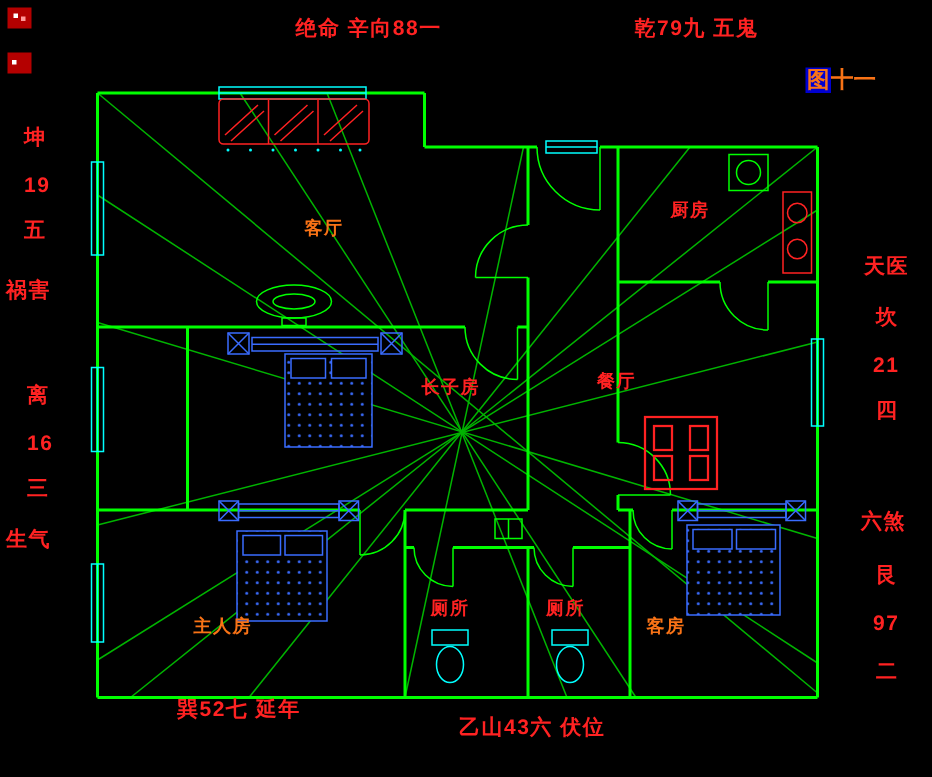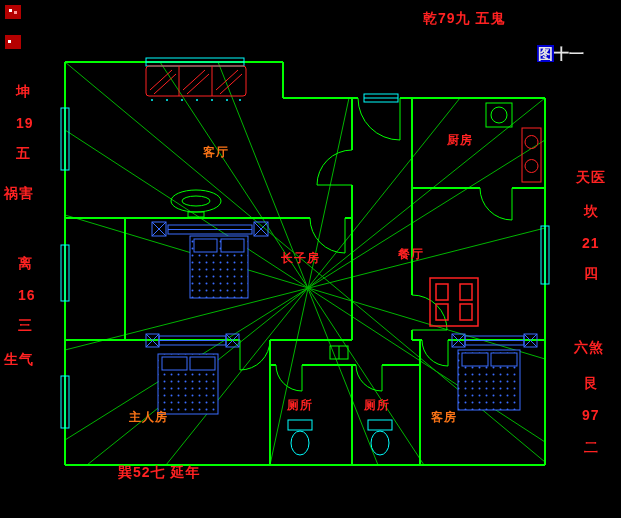--- a/index.html
+++ b/index.html
@@ -4,21 +4,21 @@
 <style>
   html,body{margin:0;padding:0;background:#000;}
   .canvas{
     position:relative;width:621px;height:518px;background:#000;overflow:hidden;
     font-family:"Liberation Sans", sans-serif;
   }
   .canvas svg{position:absolute;left:0;top:0;}
   .t{position:absolute;white-space:nowrap;font-weight:bold;line-height:1;}
   .red{color:#ff2222;}
   .green{color:#f97316;}
-  .cyan{color:#e5e5e5;text-align:right;}
+  .cyan{color:#f97316;text-align:right;}
   .ann{font-size:14px;letter-spacing:1px;}
   .room{font-size:12px;letter-spacing:1px;text-align:right;}
   .figbox{background:#0000d0;padding:0 1px;}
 </style>
 </head>
 <body>
 
 <div class="canvas">
 
   <svg width="621" height="518" viewBox="0 0 621 518">
@@ -168,20 +168,21 @@
 
     <g>
       <rect x="5" y="5" width="16" height="14" fill="#b40000"></rect>
       <rect x="9" y="9" width="3" height="3" fill="#ffffff"></rect>
       <rect x="14" y="11" width="3" height="3" fill="#ff9999"></rect>
       <rect x="5" y="35" width="16" height="14" fill="#b40000"></rect>
       <rect x="8" y="40" width="3" height="3" fill="#ffffff"></rect>
     </g>
   </svg>
 
+  <div class="t ann red" style="left:197px;top:11px">绝命 辛向88一</div>
   <div class="t ann red" style="left:423px;top:11px">乾79九 五鬼</div>
 
   <div class="t cyan" style="left:537px;top:46px;font-size:15px"><span class="figbox">图</span><span>十一</span></div>
 
   <div class="t ann red" style="left:16px;top:84px">坤</div>
   <div class="t ann red" style="left:16px;top:116px">19</div>
   <div class="t ann red" style="left:16px;top:146px">五</div>
   <div class="t ann red" style="left:4px;top:186px">祸害</div>
 
   <div class="t ann red" style="left:18px;top:256px">离</div>
@@ -193,20 +194,21 @@
   <div class="t ann red" style="left:584px;top:204px">坎</div>
   <div class="t ann red" style="left:582px;top:236px">21</div>
   <div class="t ann red" style="left:584px;top:266px">四</div>
 
   <div class="t ann red" style="left:574px;top:340px">六煞</div>
   <div class="t ann red" style="left:584px;top:376px">艮</div>
   <div class="t ann red" style="left:582px;top:408px">97</div>
   <div class="t ann red" style="left:584px;top:440px">二</div>
 
   <div class="t ann red" style="left:118px;top:465px">巽52七 延年</div>
+  <div class="t ann red" style="left:306px;top:477px">乙山43六 伏位</div>
 
   <div class="t room green" style="left:203px;top:146px">客厅</div>
   <div class="t room red" style="left:447px;top:134px">厨房</div>
   <div class="t room red" style="left:398px;top:248px">餐厅</div>
   <div class="t room red" style="left:281px;top:252px">长子房</div>
   <div class="t room green" style="left:129px;top:411px">主人房</div>
   <div class="t room red" style="left:287px;top:399px">厕所</div>
   <div class="t room red" style="left:364px;top:399px">厕所</div>
   <div class="t room green" style="left:431px;top:411px">客房</div>
 

